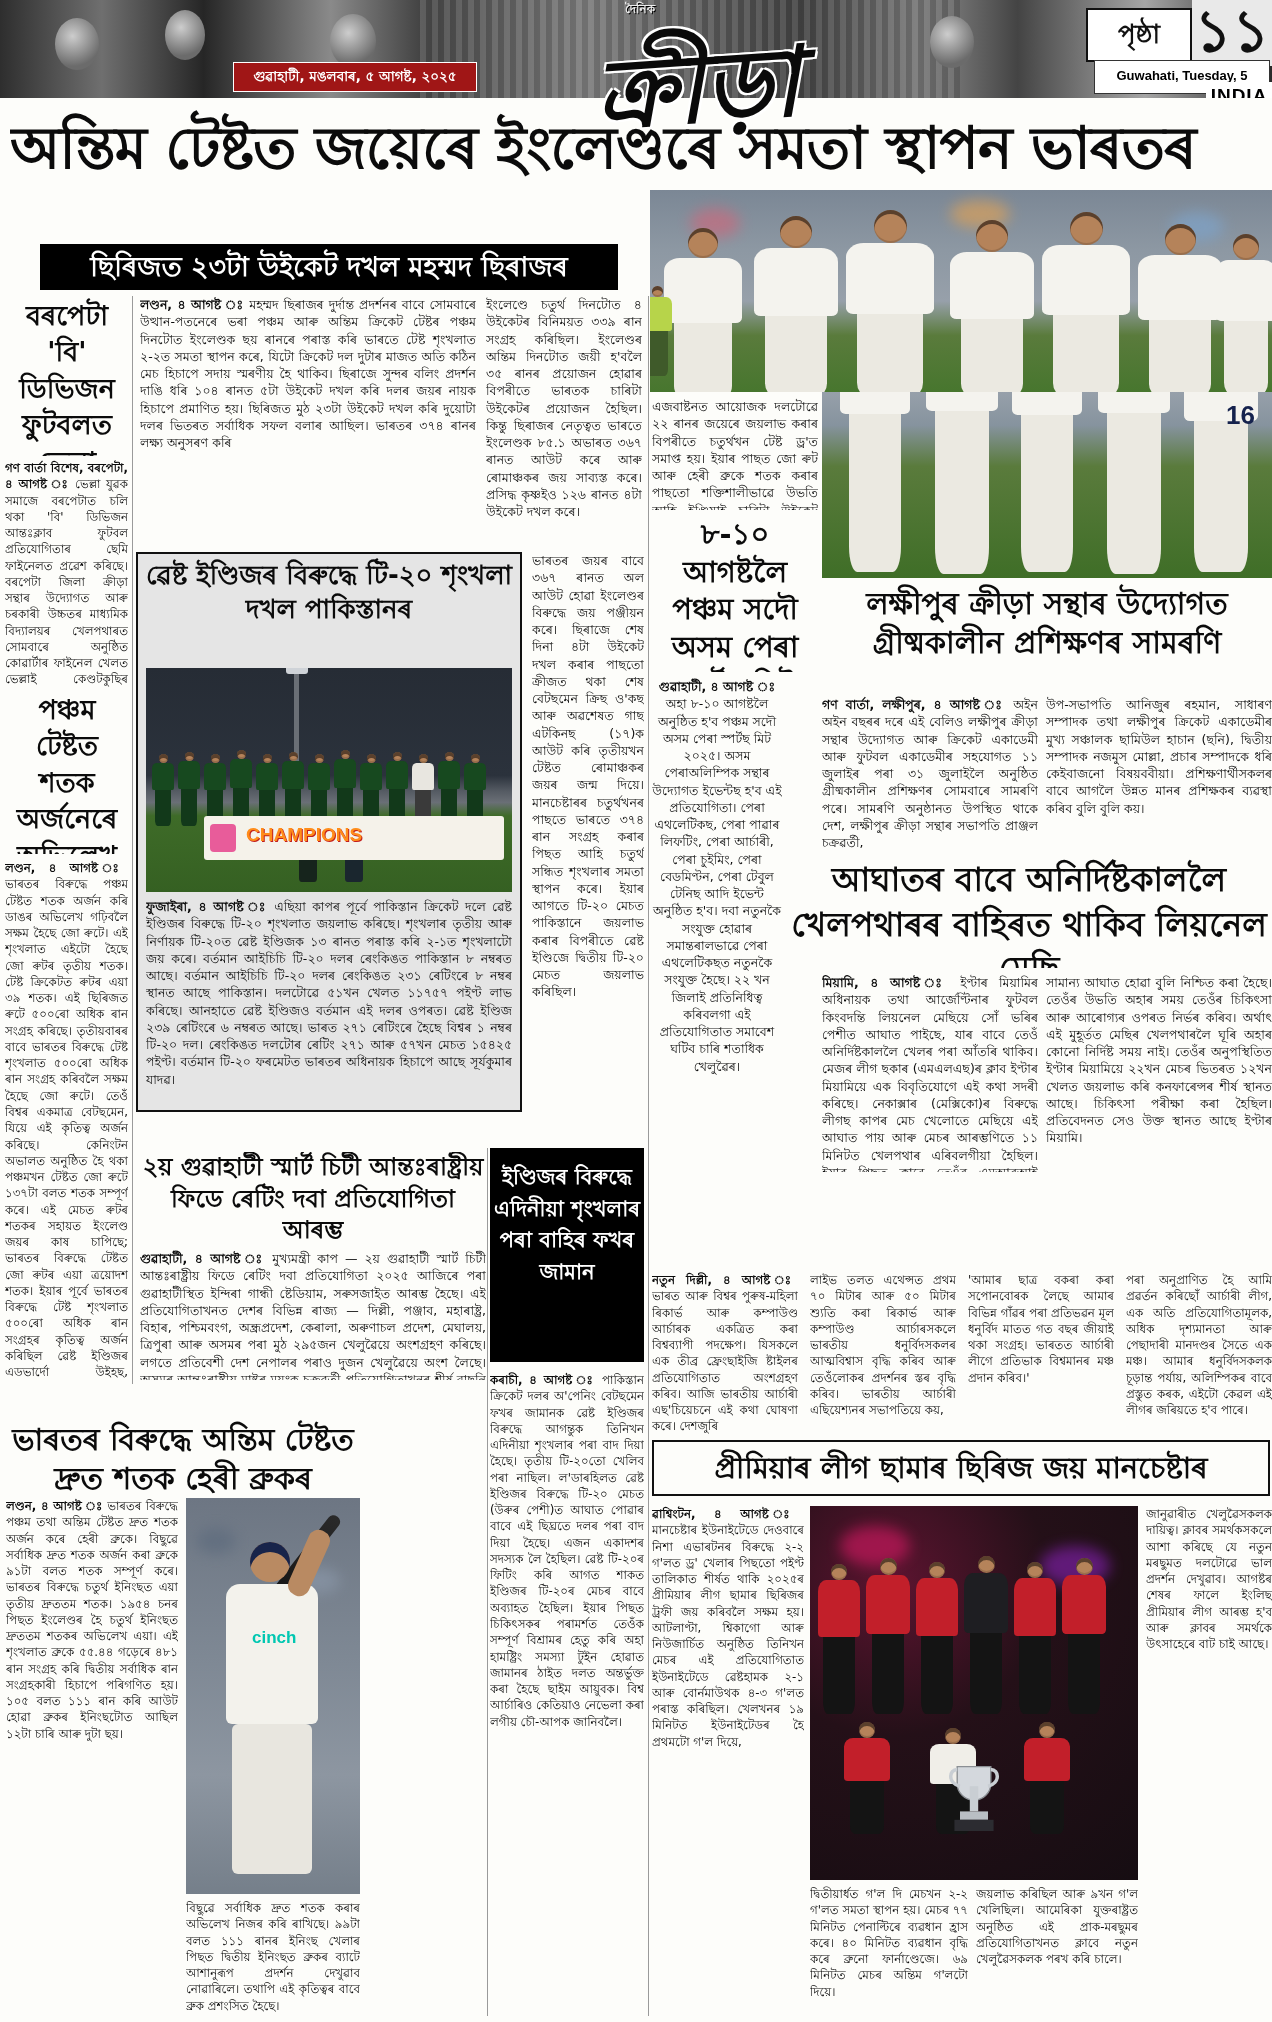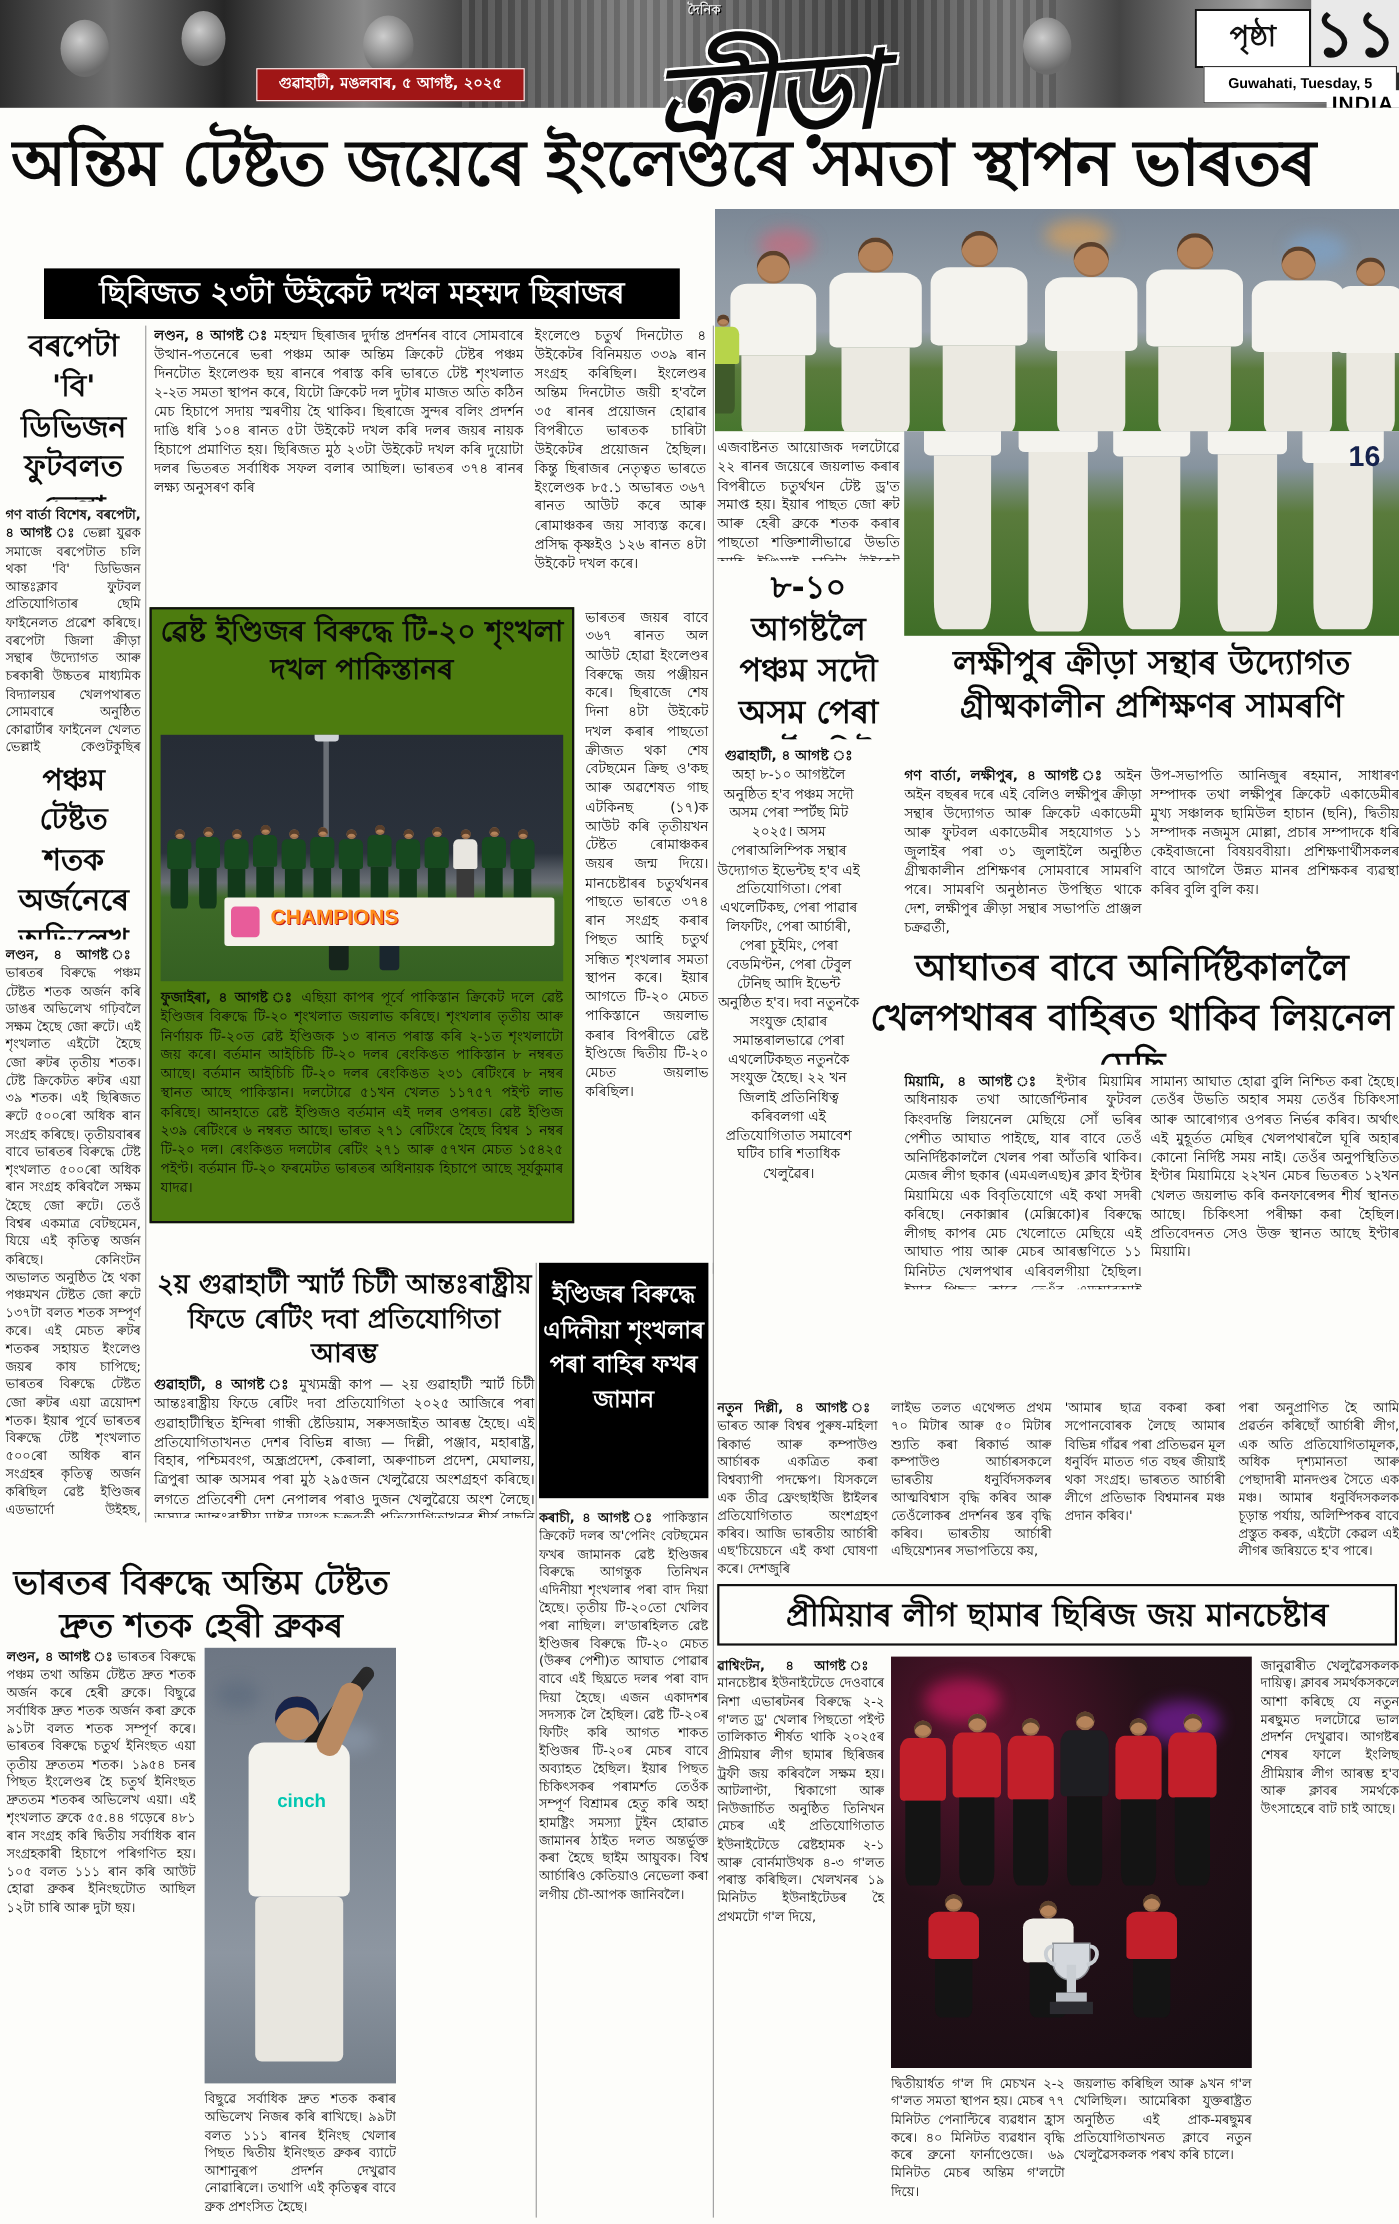--- a/index.html
+++ b/index.html
@@ -163,21 +163,21 @@
   <div class="abs h-rail" style="left:4px;top:298px;width:126px;height:158px;">বৰপেটা 'বি' ডিভিজন ফুটবলত ভেল্লা ছেমিত</div>
   <p class="abs body-txt small-txt" style="left:5px;top:460px;width:123px;height:228px;margin:0;"><b>গণ বাৰ্তা বিশেষ, বৰপেটা, ৪ আগষ্ট ঃ</b> <span>ভেল্লা যুৱক সমাজে বৰপেটাত চলি থকা 'বি' ডিভিজন আন্তঃক্লাব ফুটবল প্ৰতিযোগিতাৰ ছেমি ফাইনেলত প্ৰৱেশ কৰিছে। বৰপেটা জিলা ক্ৰীড়া সন্থাৰ উদ্যোগত আৰু চৰকাৰী উচ্চতৰ মাধ্যমিক বিদ্যালয়ৰ খেলপথাৰত সোমবাৰে অনুষ্ঠিত কোৱাৰ্টাৰ ফাইনেল খেলত ভেল্লাই কেণ্ডটকুছিৰ চেম্পিয়নক্লাবক ২-১ গ'লত পৰাজিত কৰে।</span></p>
   <div class="abs h-rail" style="left:4px;top:692px;width:126px;height:162px;">পঞ্চম টেষ্টত শতক অৰ্জনেৰে অভিলেখ জো ৰুটৰ</div>
   <p class="abs body-txt small-txt" style="left:5px;top:860px;width:123px;height:520px;margin:0;"><b>লণ্ডন, ৪ আগষ্ট ঃ</b> <span>ভাৰতৰ বিৰুদ্ধে পঞ্চম টেষ্টত শতক অৰ্জন কৰি ডাঙৰ অভিলেখ গঢ়িবলৈ সক্ষম হৈছে জো ৰুটে। এই শৃংখলাত এইটো হৈছে জো ৰুটৰ তৃতীয় শতক। টেষ্ট ক্ৰিকেটত ৰুটৰ এয়া ৩৯ শতক। এই ছিৰিজত ৰুটে ৫০০ৰো অধিক ৰান সংগ্ৰহ কৰিছে। তৃতীয়বাৰৰ বাবে ভাৰতৰ বিৰুদ্ধে টেষ্ট শৃংখলাত ৫০০ৰো অধিক ৰান সংগ্ৰহ কৰিবলৈ সক্ষম হৈছে জো ৰুটে। তেওঁ বিশ্বৰ একমাত্ৰ বেটছমেন, যিয়ে এই কৃতিত্ব অৰ্জন কৰিছে। কেনিংটন অভালত অনুষ্ঠিত হৈ থকা পঞ্চমখন টেষ্টত জো ৰুটে ১৩৭টা বলত শতক সম্পূৰ্ণ কৰে। এই মেচত ৰুটৰ শতকৰ সহায়ত ইংলেণ্ড জয়ৰ কাষ চাপিছে; ভাৰতৰ বিৰুদ্ধে টেষ্টত জো ৰুটৰ এয়া ত্ৰয়োদশ শতক। ইয়াৰ পূৰ্বে ভাৰতৰ বিৰুদ্ধে টেষ্ট শৃংখলাত ৫০০ৰো অধিক ৰান সংগ্ৰহৰ কৃতিত্ব অৰ্জন কৰিছিল ৱেষ্ট ইণ্ডিজৰ এডভাৰ্দো উইহছ, পাকিস্তানৰ জহিৰ আব্বাছ, পাকিস্তানৰ ইউন�ছ খান, ৱেষ্ট ইণ্ডিজৰ গেৰী ছ'বাৰ্ছ আৰু অষ্ট্ৰেলিয়াৰ ৰিকি পণ্টিঙে।</span></p>
 
   <p class="abs body-txt" style="left:140px;top:296px;width:336px;height:248px;margin:0;"><b>লণ্ডন, ৪ আগষ্ট ঃ</b> <span>মহম্মদ ছিৰাজৰ দুৰ্দান্ত প্ৰদৰ্শনৰ বাবে সোমবাৰে উত্থান-পতনেৰে ভৰা পঞ্চম আৰু অন্তিম ক্ৰিকেট টেষ্টৰ পঞ্চম দিনটোত ইংলেণ্ডক ছয় ৰানৰে পৰাস্ত কৰি ভাৰতে টেষ্ট শৃংখলাত ২-২ত সমতা স্থাপন কৰে, যিটো ক্ৰিকেট দল দুটাৰ মাজত অতি কঠিন মেচ হিচাপে সদায় স্মৰণীয় হৈ থাকিব। ছিৰাজে সুন্দৰ বলিং প্ৰদৰ্শন দাঙি ধৰি ১০৪ ৰানত ৫টা উইকেট দখল কৰি দলৰ জয়ৰ নায়ক হিচাপে প্ৰমাণিত হয়। ছিৰিজত মুঠ ২৩টা উইকেট দখল কৰি দুয়োটা দলৰ ভিতৰত সৰ্বাধিক সফল বলাৰ আছিল। ভাৰতৰ ৩৭৪ ৰানৰ লক্ষ্য অনুসৰণ কৰি</span></p>
   <p class="abs body-txt" style="left:486px;top:296px;width:156px;height:248px;margin:0;">ইংলেণ্ডে চতুৰ্থ দিনটোত ৪ উইকেটৰ বিনিময়ত ৩৩৯ ৰান সংগ্ৰহ কৰিছিল। ইংলেণ্ডৰ অন্তিম দিনটোত জয়ী হ'বলৈ ৩৫ ৰানৰ প্ৰয়োজন হোৱাৰ বিপৰীতে ভাৰতক চাৰিটা উইকেটৰ প্ৰয়োজন হৈছিল। কিন্তু ছিৰাজৰ নেতৃত্বত ভাৰতে ইংলেণ্ডক ৮৫.১ অভাৰত ৩৬৭ ৰানত আউট কৰে আৰু ৰোমাঞ্চকৰ জয় সাব্যস্ত কৰে। প্ৰসিদ্ধ কৃষ্ণইও ১২৬ ৰানত ৪টা উইকেট দখল কৰে।</p>
   <p class="abs body-txt" style="left:532px;top:552px;width:112px;height:552px;margin:0;">ভাৰতৰ জয়ৰ বাবে ৩৬৭ ৰানত অল আউট হোৱা ইংলেণ্ডৰ বিৰুদ্ধে জয় পঞ্জীয়ন কৰে। ছিৰাজে শেষ দিনা ৪টা উইকেট দখল কৰাৰ পাছতো ক্ৰীজত থকা শেষ বেটছমেন ক্ৰিছ ও'কছ আৰু অৱশেষত গাছ এটকিনছ (১৭)ক আউট কৰি তৃতীয়খন টেষ্টত ৰোমাঞ্চকৰ জয়ৰ জন্ম দিয়ে। মানচেষ্টাৰৰ চতুৰ্থখনৰ পাছতে ভাৰতে ৩৭৪ ৰান সংগ্ৰহ কৰাৰ পিছত আহি চতুৰ্থ সন্ধিত শৃংখলাৰ সমতা স্থাপন কৰে। ইয়াৰ আগতে টি-২০ মেচত পাকিস্তানে জয়লাভ কৰাৰ বিপৰীতে ৱেষ্ট ইণ্ডিজে দ্বিতীয় টি-২০ মেচত জয়লাভ কৰিছিল।</p>
   <p class="abs body-txt" style="left:652px;top:398px;width:166px;height:112px;margin:0;">এজবাষ্টনত আয়োজক দলটোৱে ২২ ৰানৰ জয়েৰে জয়লাভ কৰাৰ বিপৰীতে চতুৰ্থখন টেষ্ট ড্ৰ'ত সমাপ্ত হয়। ইয়াৰ পাছত জো ৰুট আৰু হেৰী ব্ৰুকে শতক কৰাৰ পাছতো শক্তিশালীভাৱে উভতি আহি ইণ্ডিয়াই চাৰিটা উইকেট হেৰুৱাই তাৰ পিছত শৃংখলাৰ অন্তিম দিনটোত জয়লাভ কৰে।</p>
 
-  <div class="abs boxed" style="left:136px;top:552px;width:382px;height:556px;background:#4d7c0f;">
+  <div class="abs boxed" style="left:136px;top:552px;width:382px;height:556px;background:#e5e5e5;">
     <div class="abs h-sm" style="left:6px;top:4px;width:370px;height:106px;font-size:26px;">ৱেষ্ট ইণ্ডিজৰ বিৰুদ্ধে টি-২০ শৃংখলা দখল পাকিস্তানৰ</div>
     <div class="photo" id="photo-pak" style="left:8px;top:114px;width:366px;height:224px;">
       <div style="position:absolute;left:148px;top:0;width:5px;height:100px;background:#6a6f76;"></div>
       <div style="position:absolute;left:140px;top:-4px;width:22px;height:10px;background:#cfd3d8;border-radius:3px;"></div>
       <div id="figs-pak" style="position:absolute;inset:0;">
           <div class="fig" style="left: 6px; top: 86px; width: 22px; height: 72px;">
             <div class="fg-head" style="width:9px;height:9px;background:#b5835a"></div>
             <div class="fg-torso" style="background:#17491f;height:38%"></div>
             <div class="fg-legs" style="background:#12391a"></div>
           </div>

